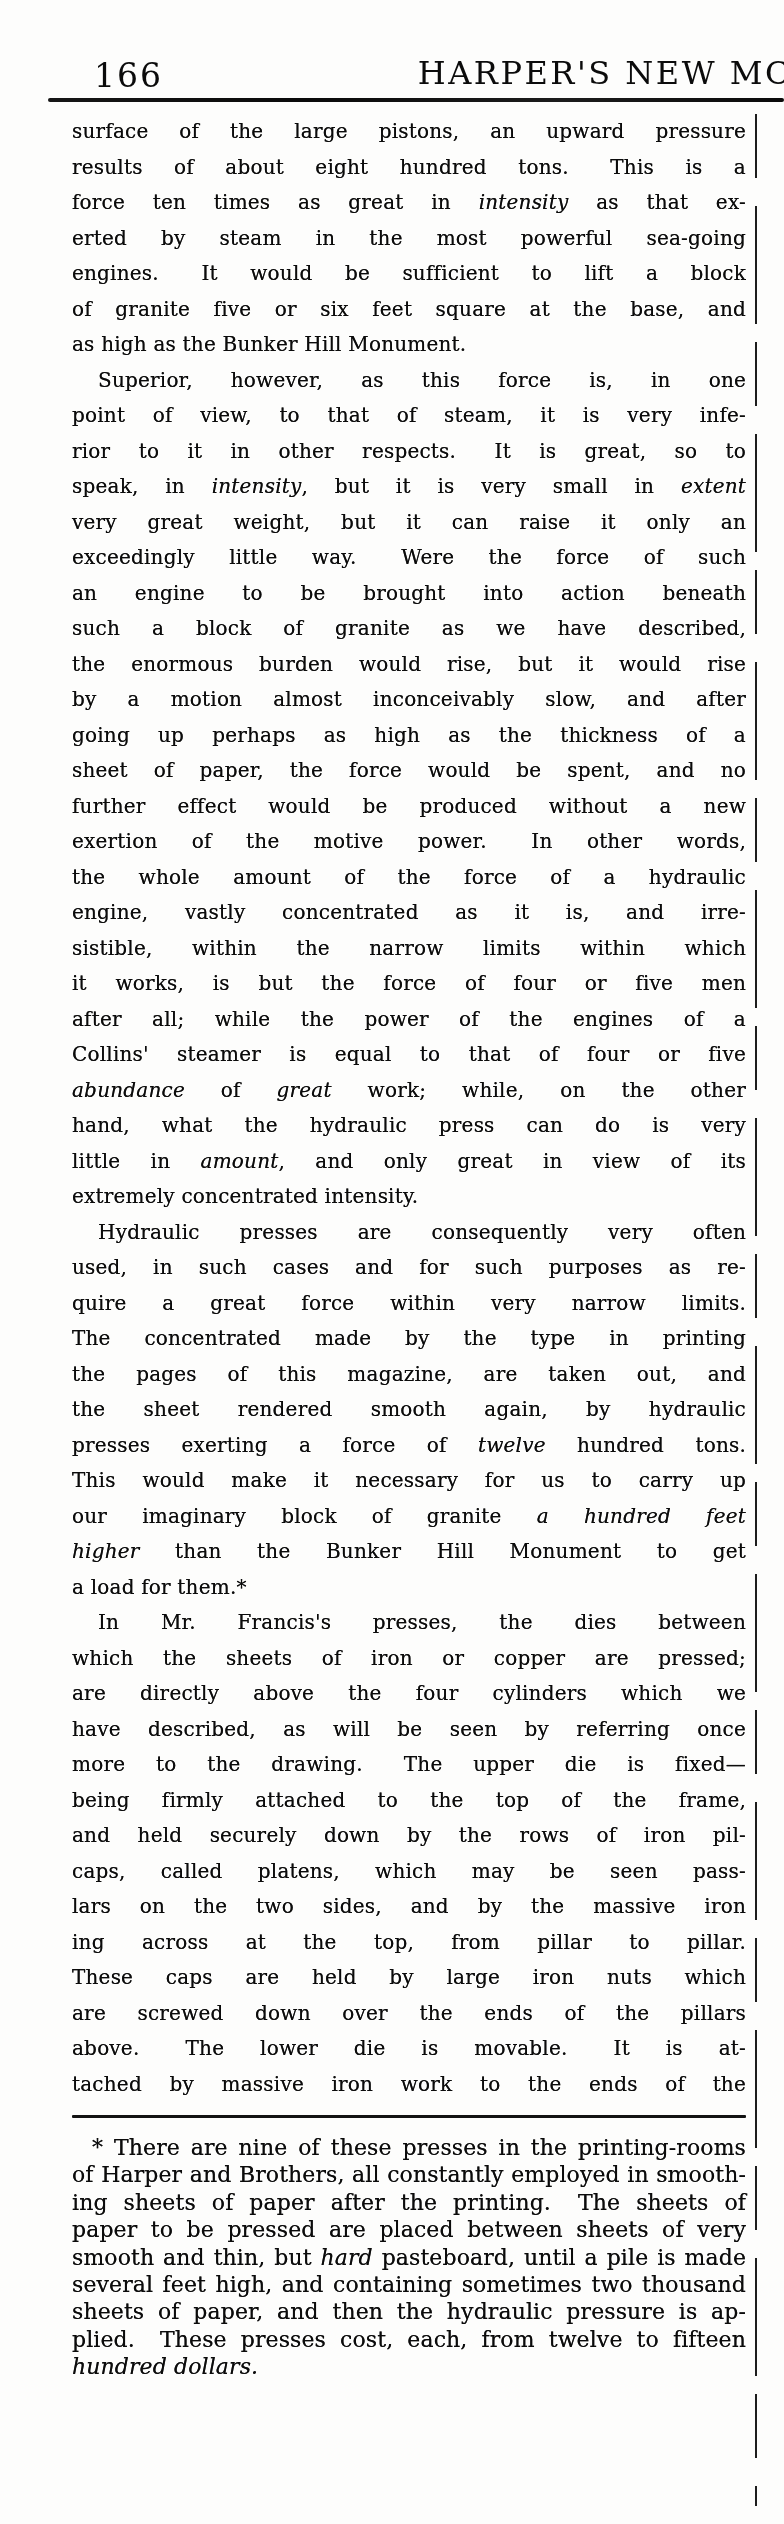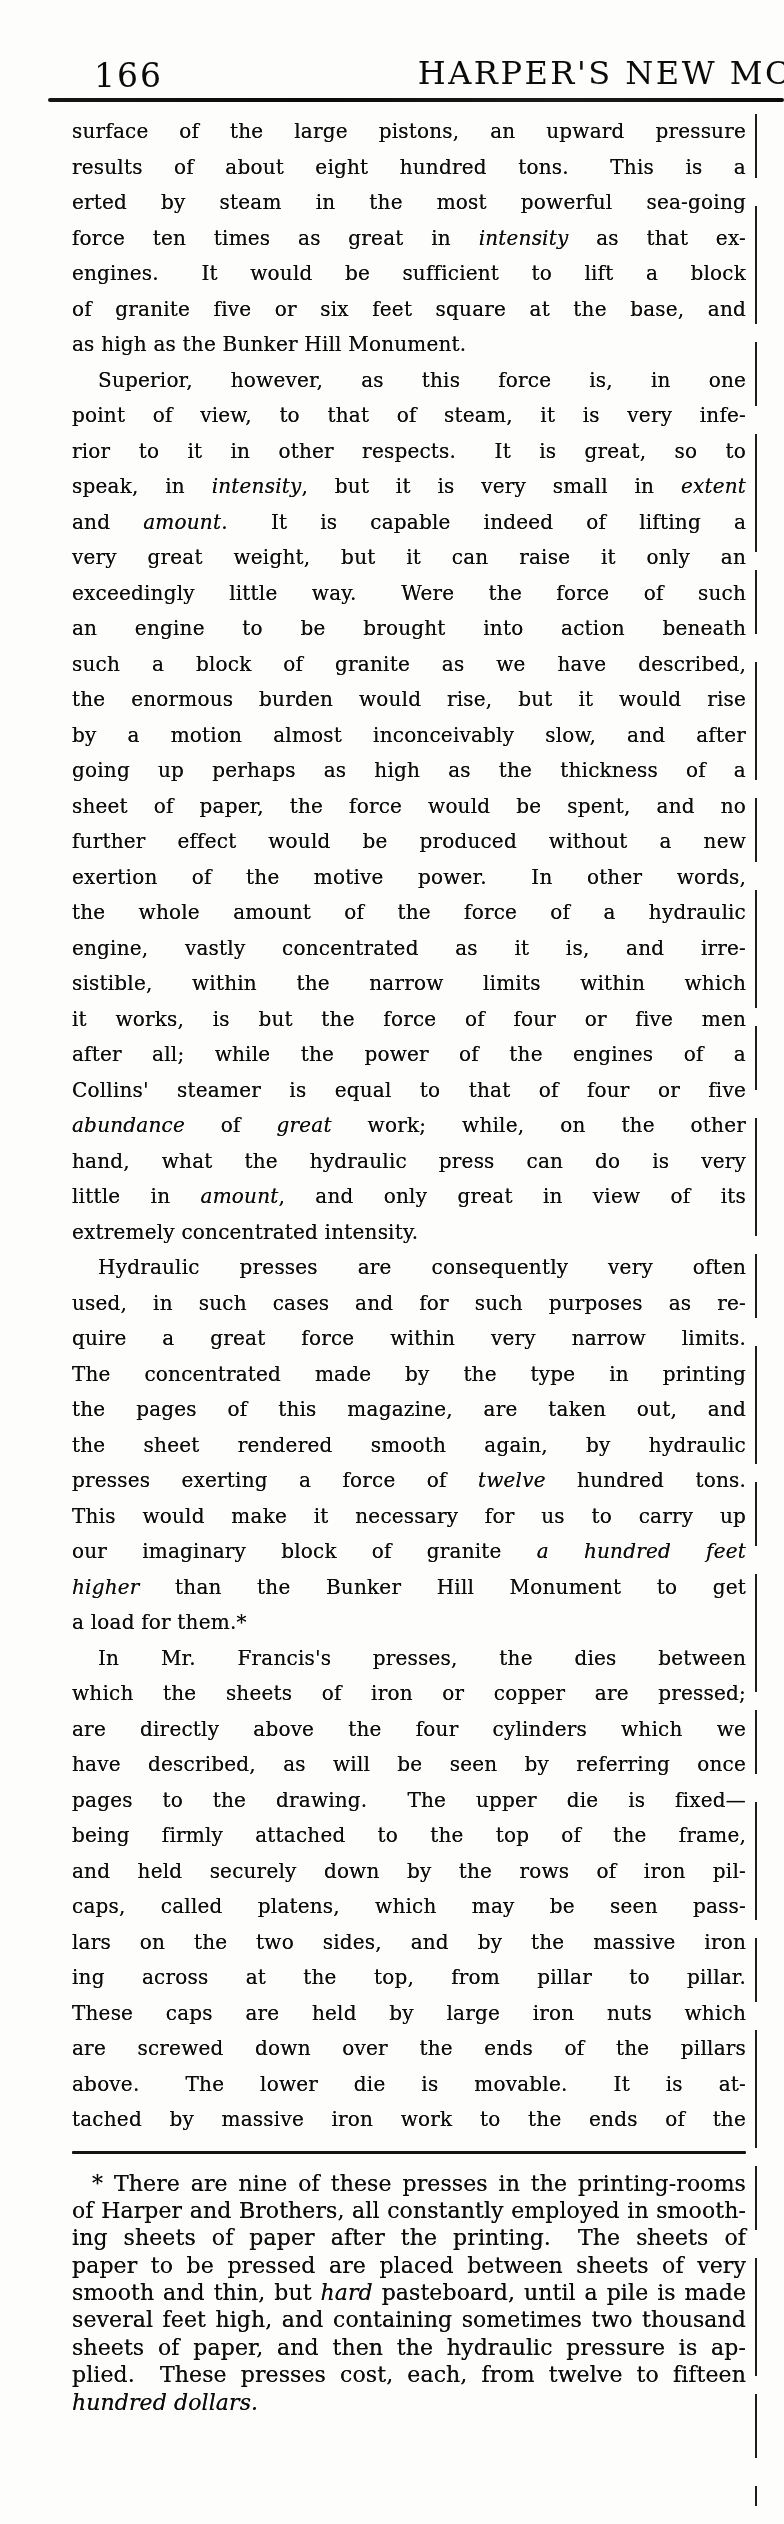--- a/index.html
+++ b/index.html
@@ -88,30 +88,29 @@
   </div>
 
   <div class="header-rule"></div>
 
   <div class="column-divider"></div>
 
   <div class="column">
     <div id="body-paragraphs">
         <div class="bline">surface of the large pistons, an upward pressure</div>
         <div class="bline">results of about eight hundred tons.  This is a</div>
+        <div class="bline">force ten times as great in <i>intensity</i> as that ex-</div>
         <div class="bline">erted by steam in the most powerful sea-going</div>
-        <div class="bline">force ten times as great in <i>intensity</i> as that ex-</div>
         <div class="bline">engines.  It would be sufficient to lift a block</div>
         <div class="bline">of granite five or six feet square at the base, and</div>
         <div class="bline last">as high as the Bunker Hill Monument.</div>
         <div class="bline indent">Superior, however, as this force is, in one</div>
         <div class="bline">point of view, to that of steam, it is very infe-</div>
         <div class="bline">rior to it in other respects.  It is great, so to</div>
         <div class="bline">speak, in <i>intensity</i>, but it is very small in <i>extent</i></div>
-        <div class="bline">and <i>amount</i>.  It is capable indeed of lifting a</div>
         <div class="bline">very great weight, but it can raise it only an</div>
         <div class="bline">exceedingly little way.  Were the force of such</div>
         <div class="bline">an engine to be brought into action beneath</div>
         <div class="bline">such a block of granite as we have described,</div>
         <div class="bline">the enormous burden would rise, but it would rise</div>
         <div class="bline">by a motion almost inconceivably slow, and after</div>
         <div class="bline">going up perhaps as high as the thickness of a</div>
         <div class="bline">sheet of paper, the force would be spent, and no</div>
         <div class="bline">further effect would be produced without a new</div>
         <div class="bline">exertion of the motive power.  In other words,</div>
@@ -133,21 +132,21 @@
         <div class="bline">the sheet rendered smooth again, by hydraulic</div>
         <div class="bline">presses exerting a force of <i>twelve</i> hundred tons.</div>
         <div class="bline">This would make it necessary for us to carry up</div>
         <div class="bline">our imaginary block of granite <i>a hundred feet</i></div>
         <div class="bline"><i>higher</i> than the Bunker Hill Monument to get</div>
         <div class="bline last">a load for them.*</div>
         <div class="bline indent">In Mr. Francis's presses, the dies between</div>
         <div class="bline">which the sheets of iron or copper are pressed;</div>
         <div class="bline">are directly above the four cylinders which we</div>
         <div class="bline">have described, as will be seen by referring once</div>
-        <div class="bline">pages to the drawing.  The upper die is fixed—</div>
+        <div class="bline">more to the drawing.  The upper die is fixed—</div>
         <div class="bline">being firmly attached to the top of the frame,</div>
         <div class="bline">and held securely down by the rows of iron pil-</div>
         <div class="bline">caps, called platens, which may be seen pass-</div>
         <div class="bline">lars on the two sides, and by the massive iron</div>
         <div class="bline">ing across at the top, from pillar to pillar.</div>
         <div class="bline">These caps are held by large iron nuts which</div>
         <div class="bline">are screwed down over the ends of the pillars</div>
         <div class="bline">above.  The lower die is movable.  It is at-</div>
         <div class="bline">tached by massive iron work to the ends of the</div>
       </div>

